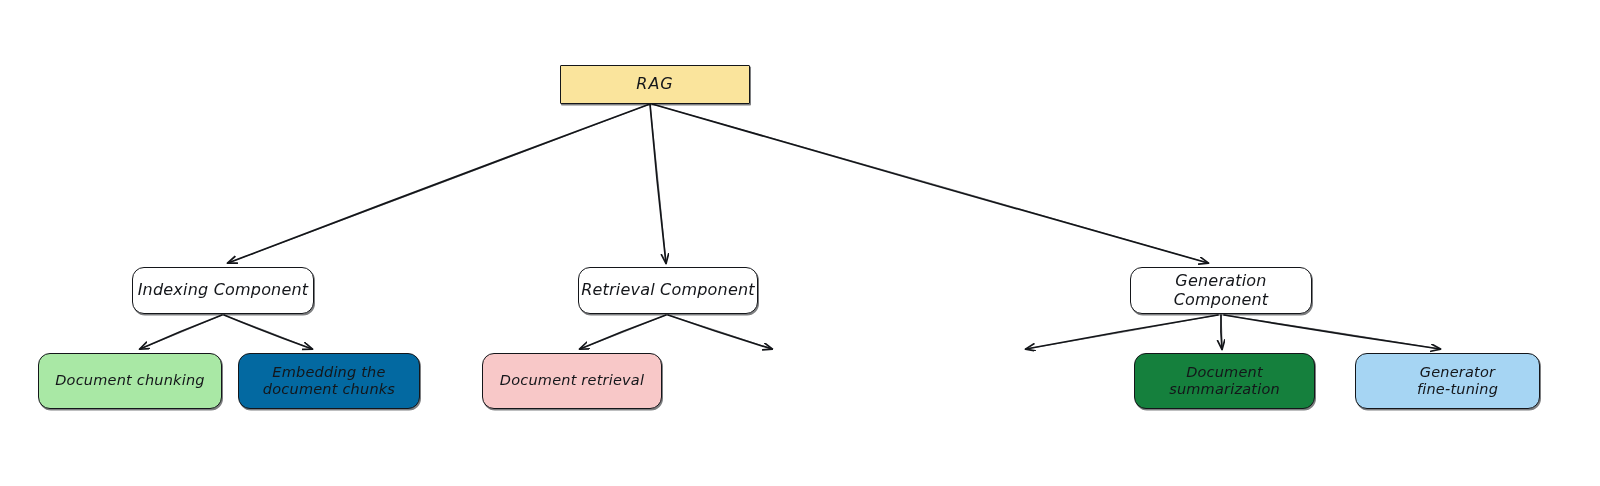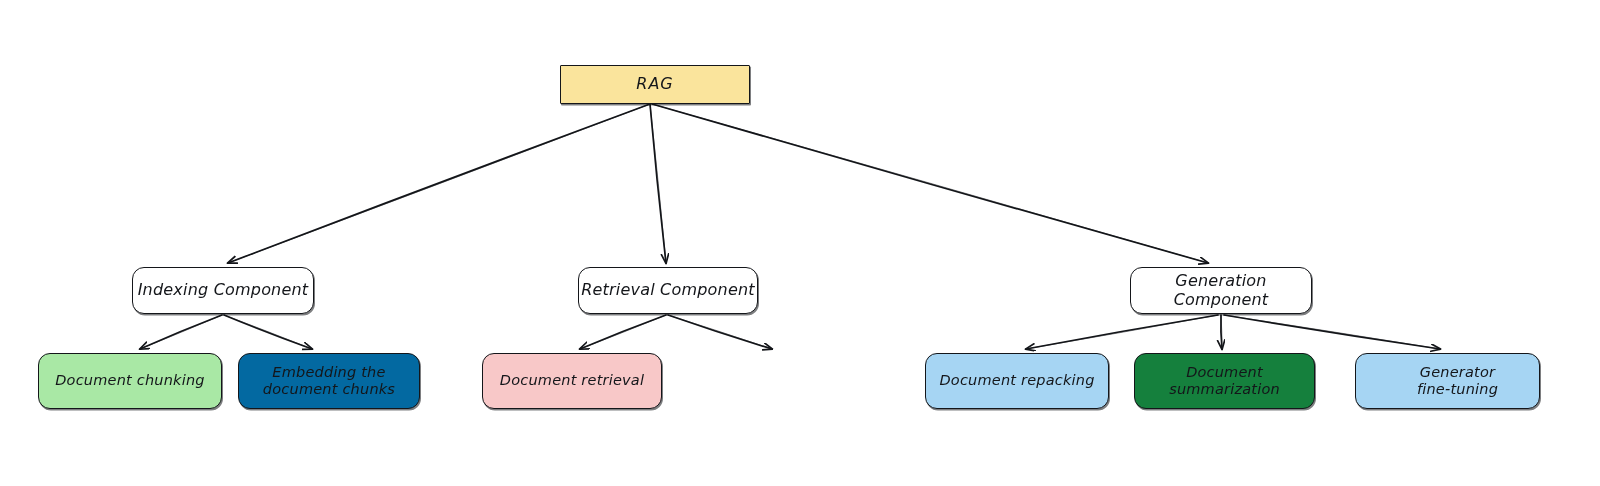--- a/index.html
+++ b/index.html
@@ -110,23 +110,20 @@
   <div class="node leaf" id="node-document-chunking" style="left: 38px; top: 352px; width: 184px; height: 56px; background: rgb(169, 232, 165); border-color: rgb(20, 22, 26);">
     <span>Document chunking</span>
   </div>
   <div class="node leaf" id="node-embedding-chunks" style="left: 238px; top: 352px; width: 182px; height: 56px; background: #0369a1; border-color: rgb(20, 22, 26);">
     <span>Embedding the
 document chunks</span>
   </div>
   <div class="node leaf" id="node-document-retrieval" style="left: 470px; top: 352px; width: 180px; height: 56px; background: rgb(248, 200, 200); border-color: rgb(20, 22, 26); margin-left: 12px;">
     <span>Document retrieval</span>
   </div>
-  <div class="node leaf" id="node-document-repacking" style="left: 925px; top: 352px; width: 184px; height: 56px; background: rgb(166, 213, 243); border-color: rgb(20, 22, 26);">
-    <span>Document repacking</span>
-  </div>
   <div class="node leaf" id="node-document-summarization" style="left: 1134px; top: 352px; width: 181px; height: 56px; background: #15803d; border-color: rgb(20, 22, 26);">
     <span>Document
 summarization</span>
   </div>
   <div class="node leaf" id="node-generator-fine-tuning" style="left: 1355px; top: 352px; width: 185px; height: 56px; background: rgb(166, 213, 243); border-color: rgb(20, 22, 26); padding-left: 20px;">
     <span>Generator
 fine-tuning</span>
   </div>
 </div>
 

